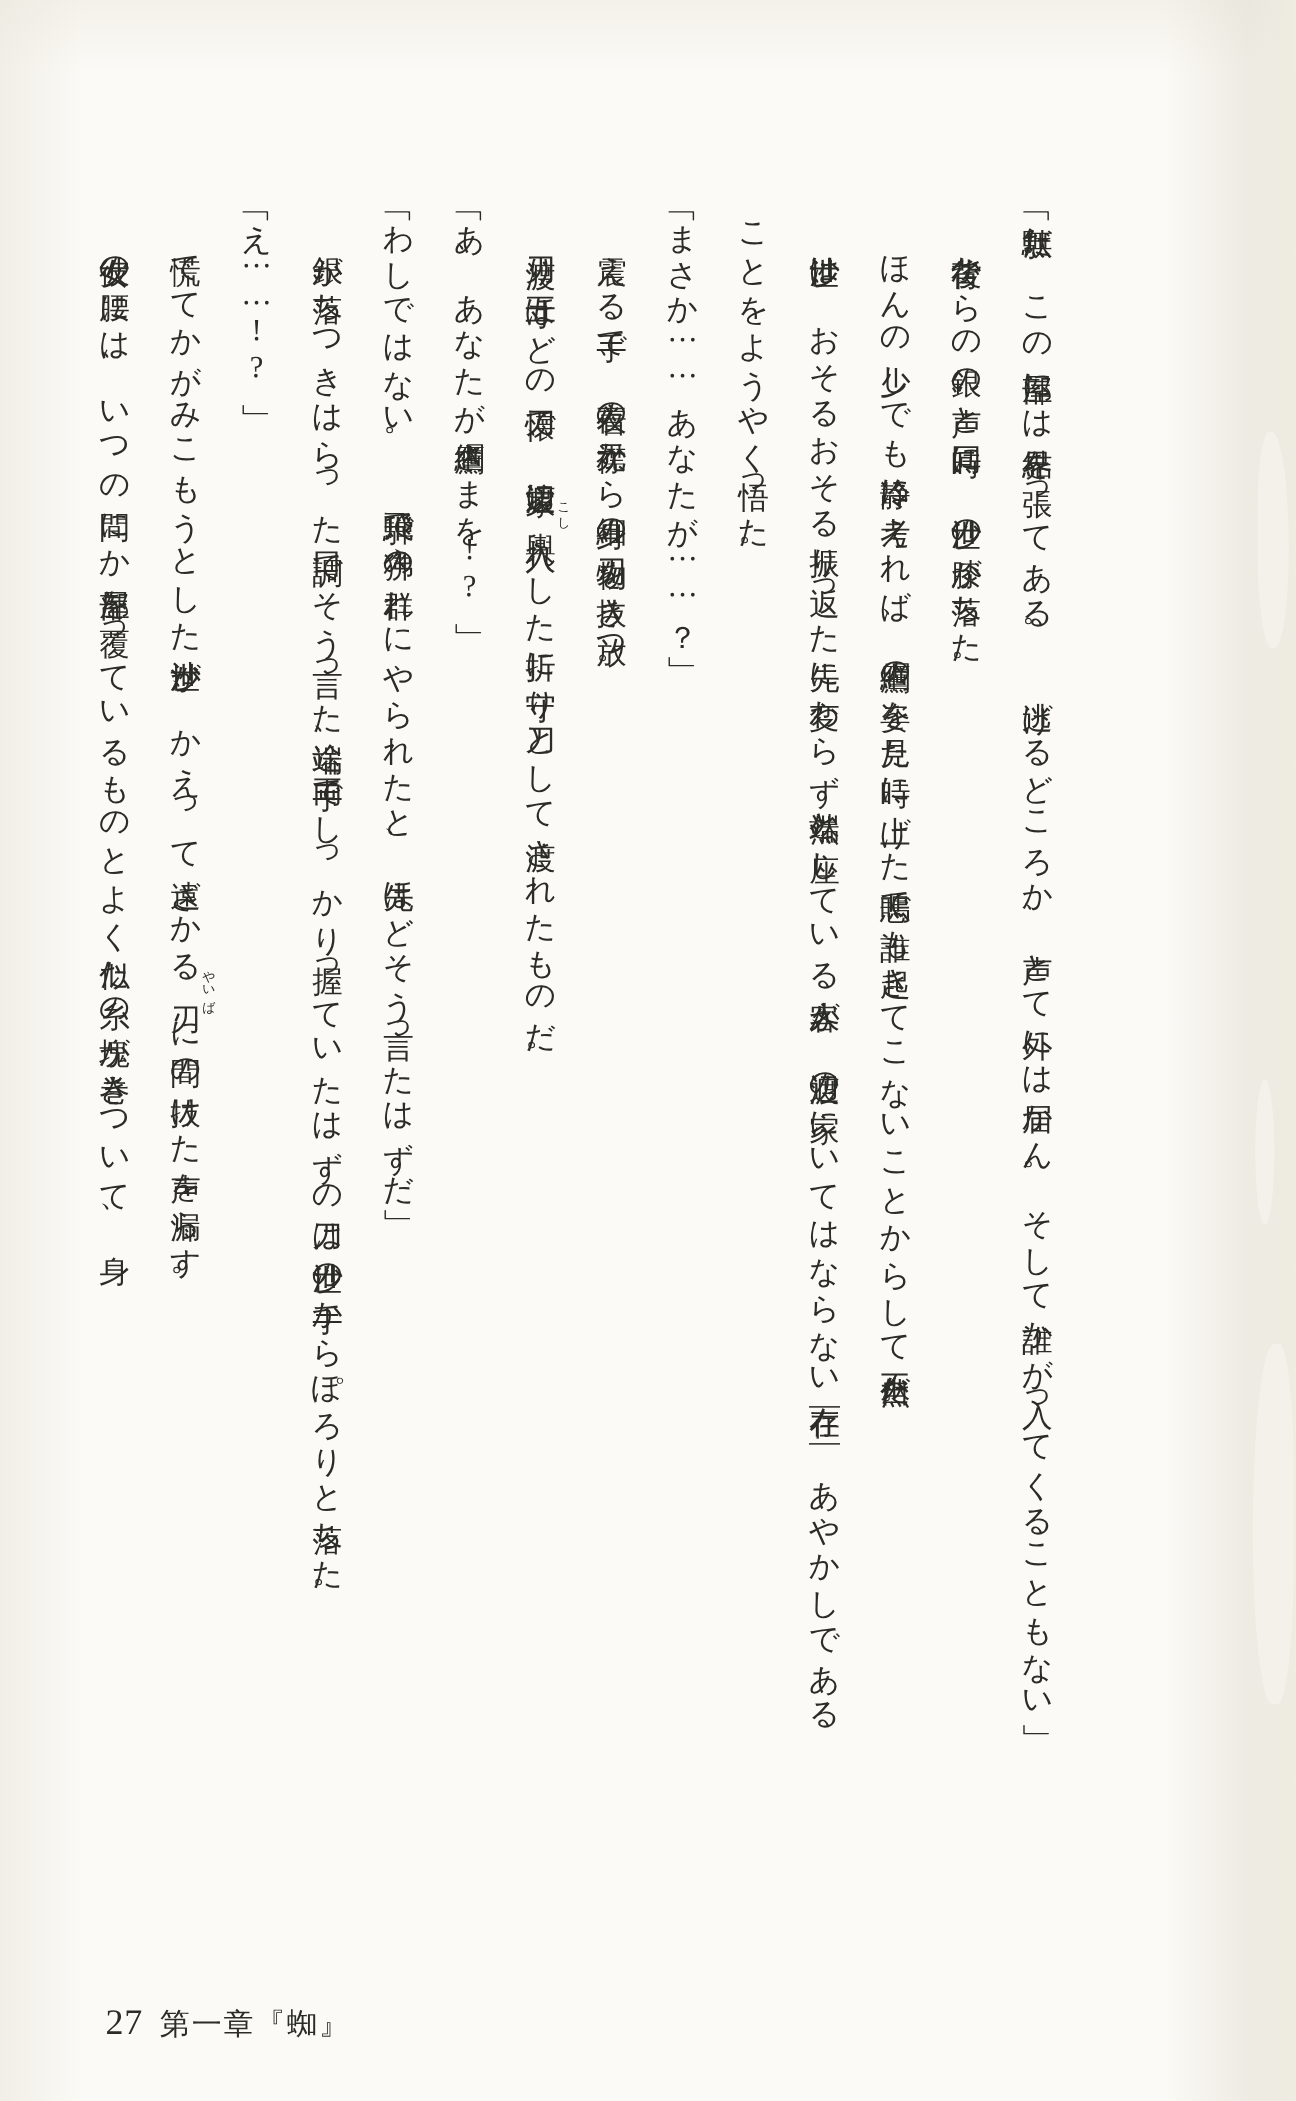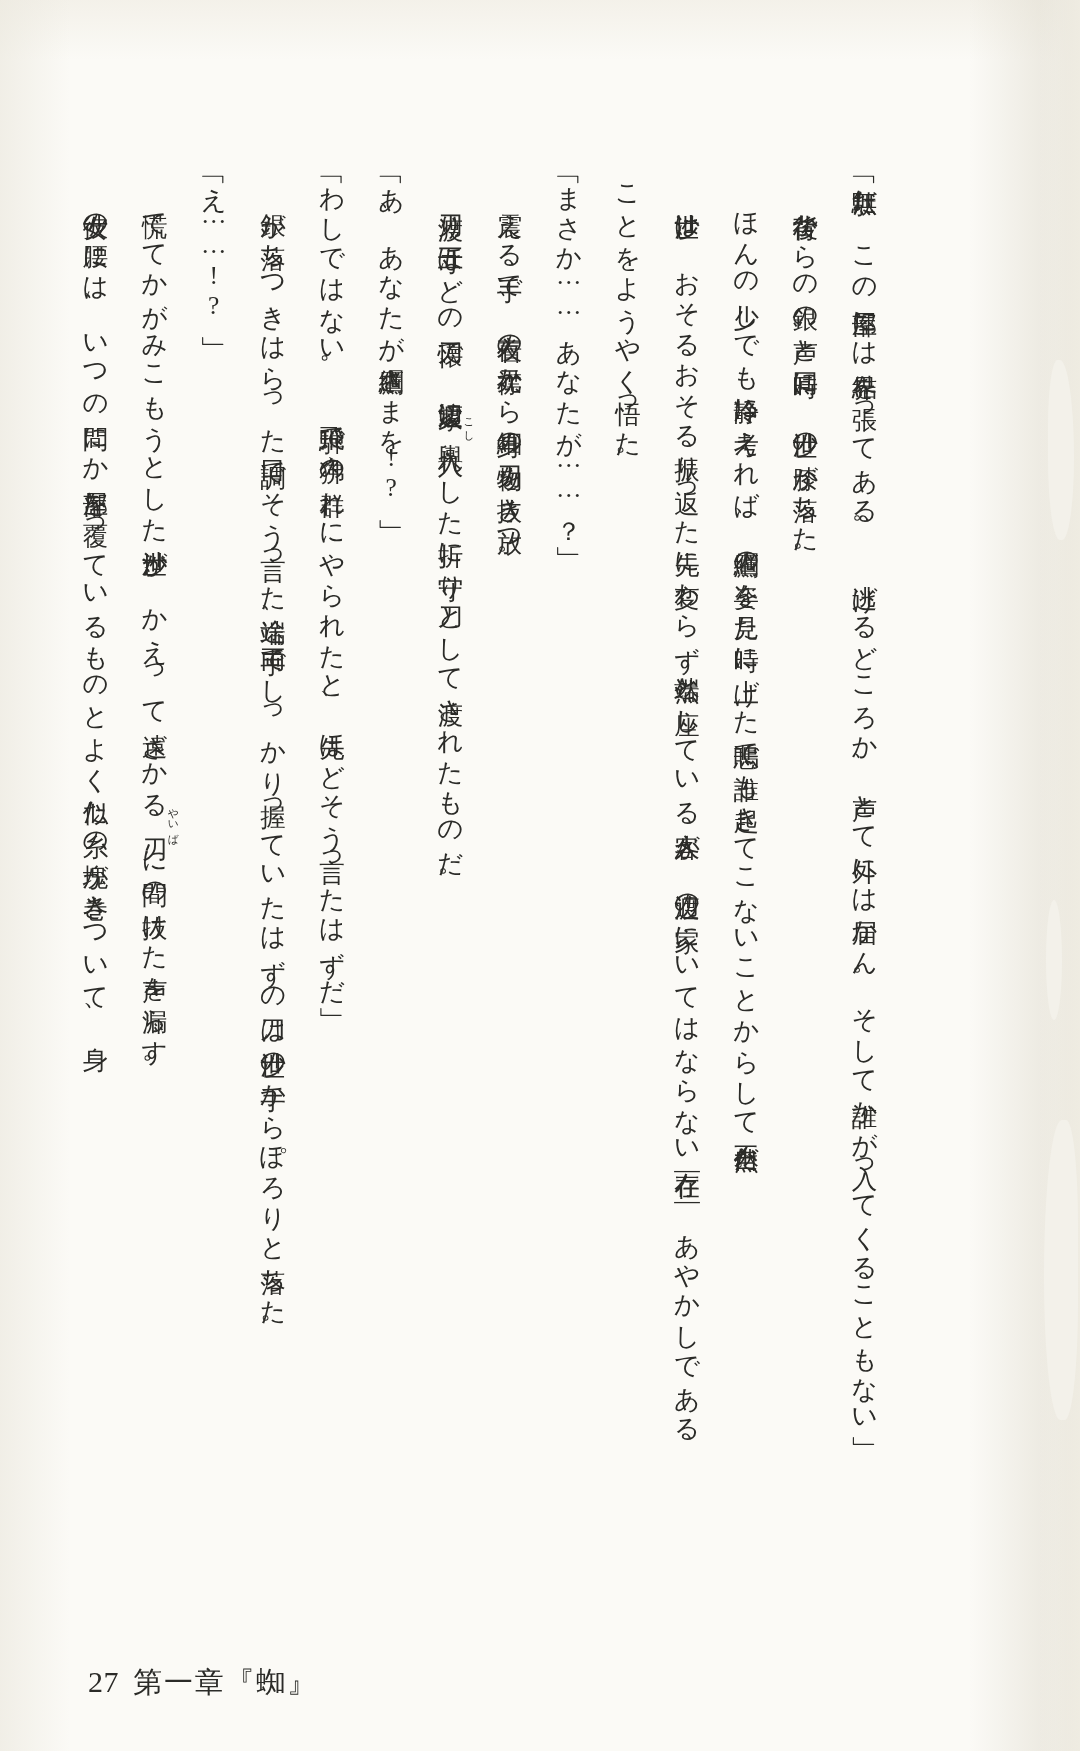--- a/index.html
+++ b/index.html
@@ -88,21 +88,21 @@
     align-items: baseline;
     gap: 14px;
     font-family: "Liberation Serif", "DejaVu Serif", serif;
   }
   #page-number {
     font-size: 30px;
     letter-spacing: 0.02em;
     color: #2b2b28;
   }
   #chapter-title {
-    font-size: 29px;
+    font-size: 25px;
     letter-spacing: 0.06em;
     color: #2b2b28;
   }
 </style>
 </head>
 <body>
 
 <div id="page">
 
   <div class="scan-edge-right"></div>

